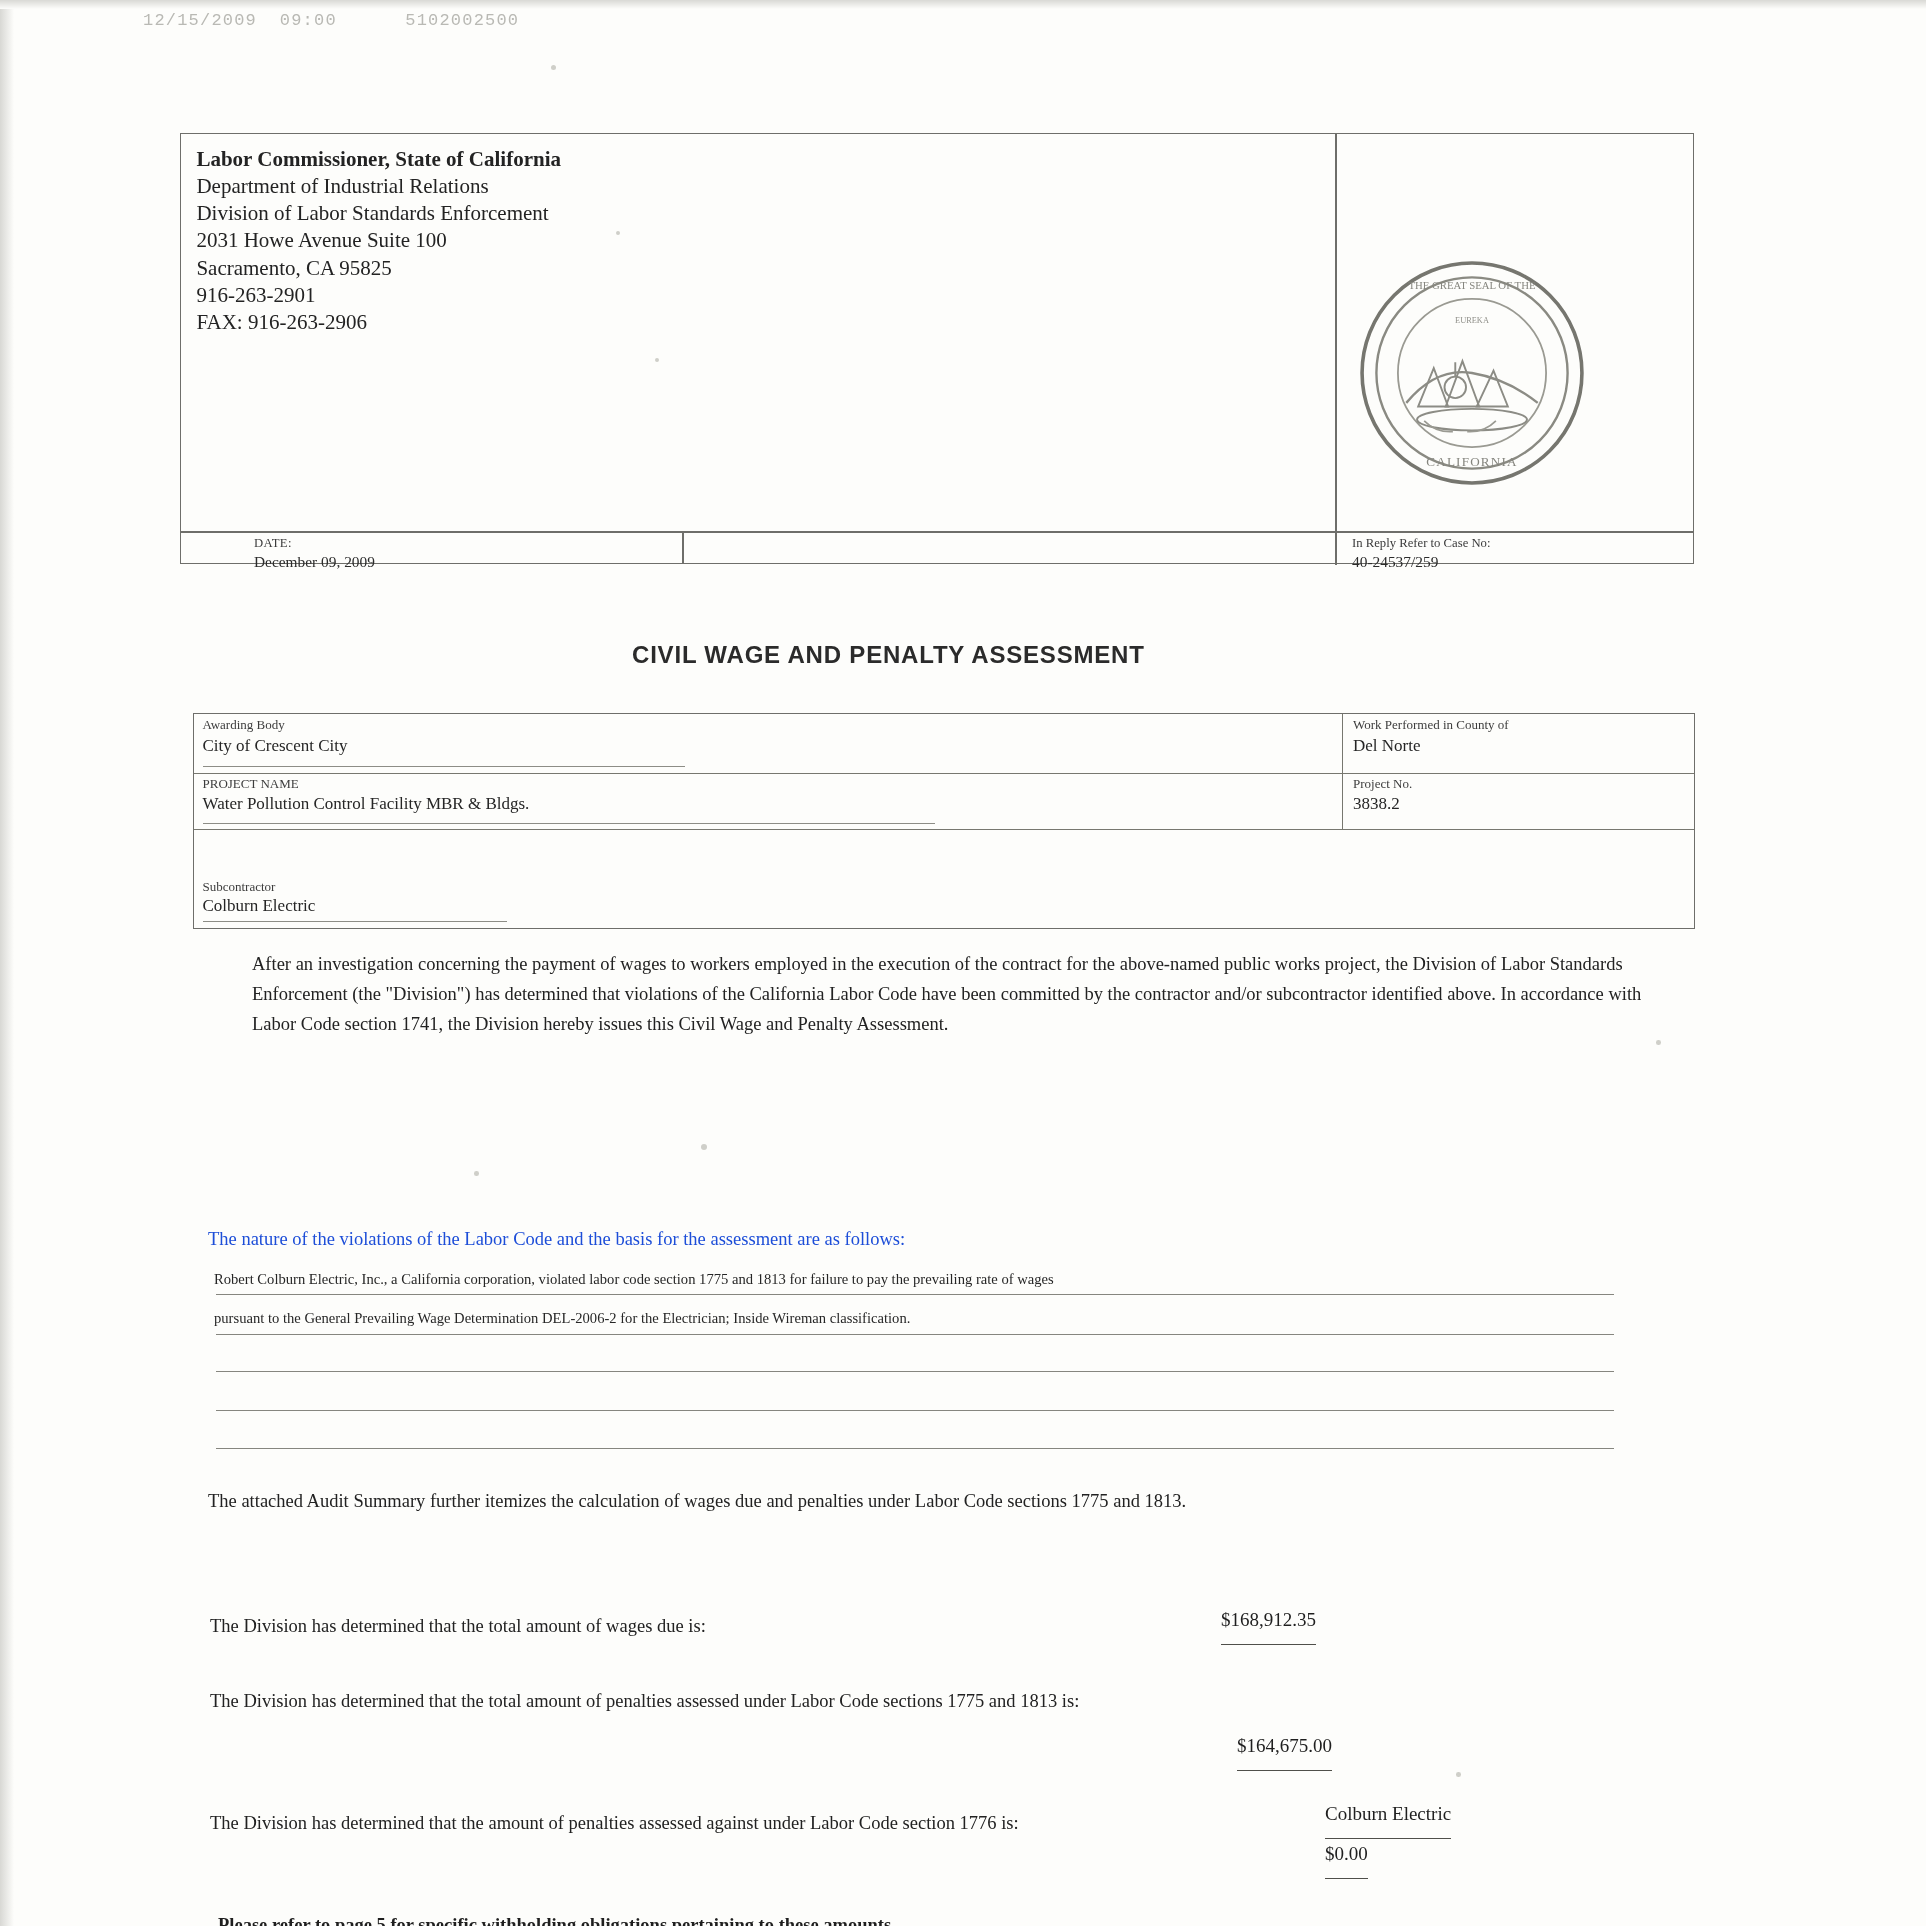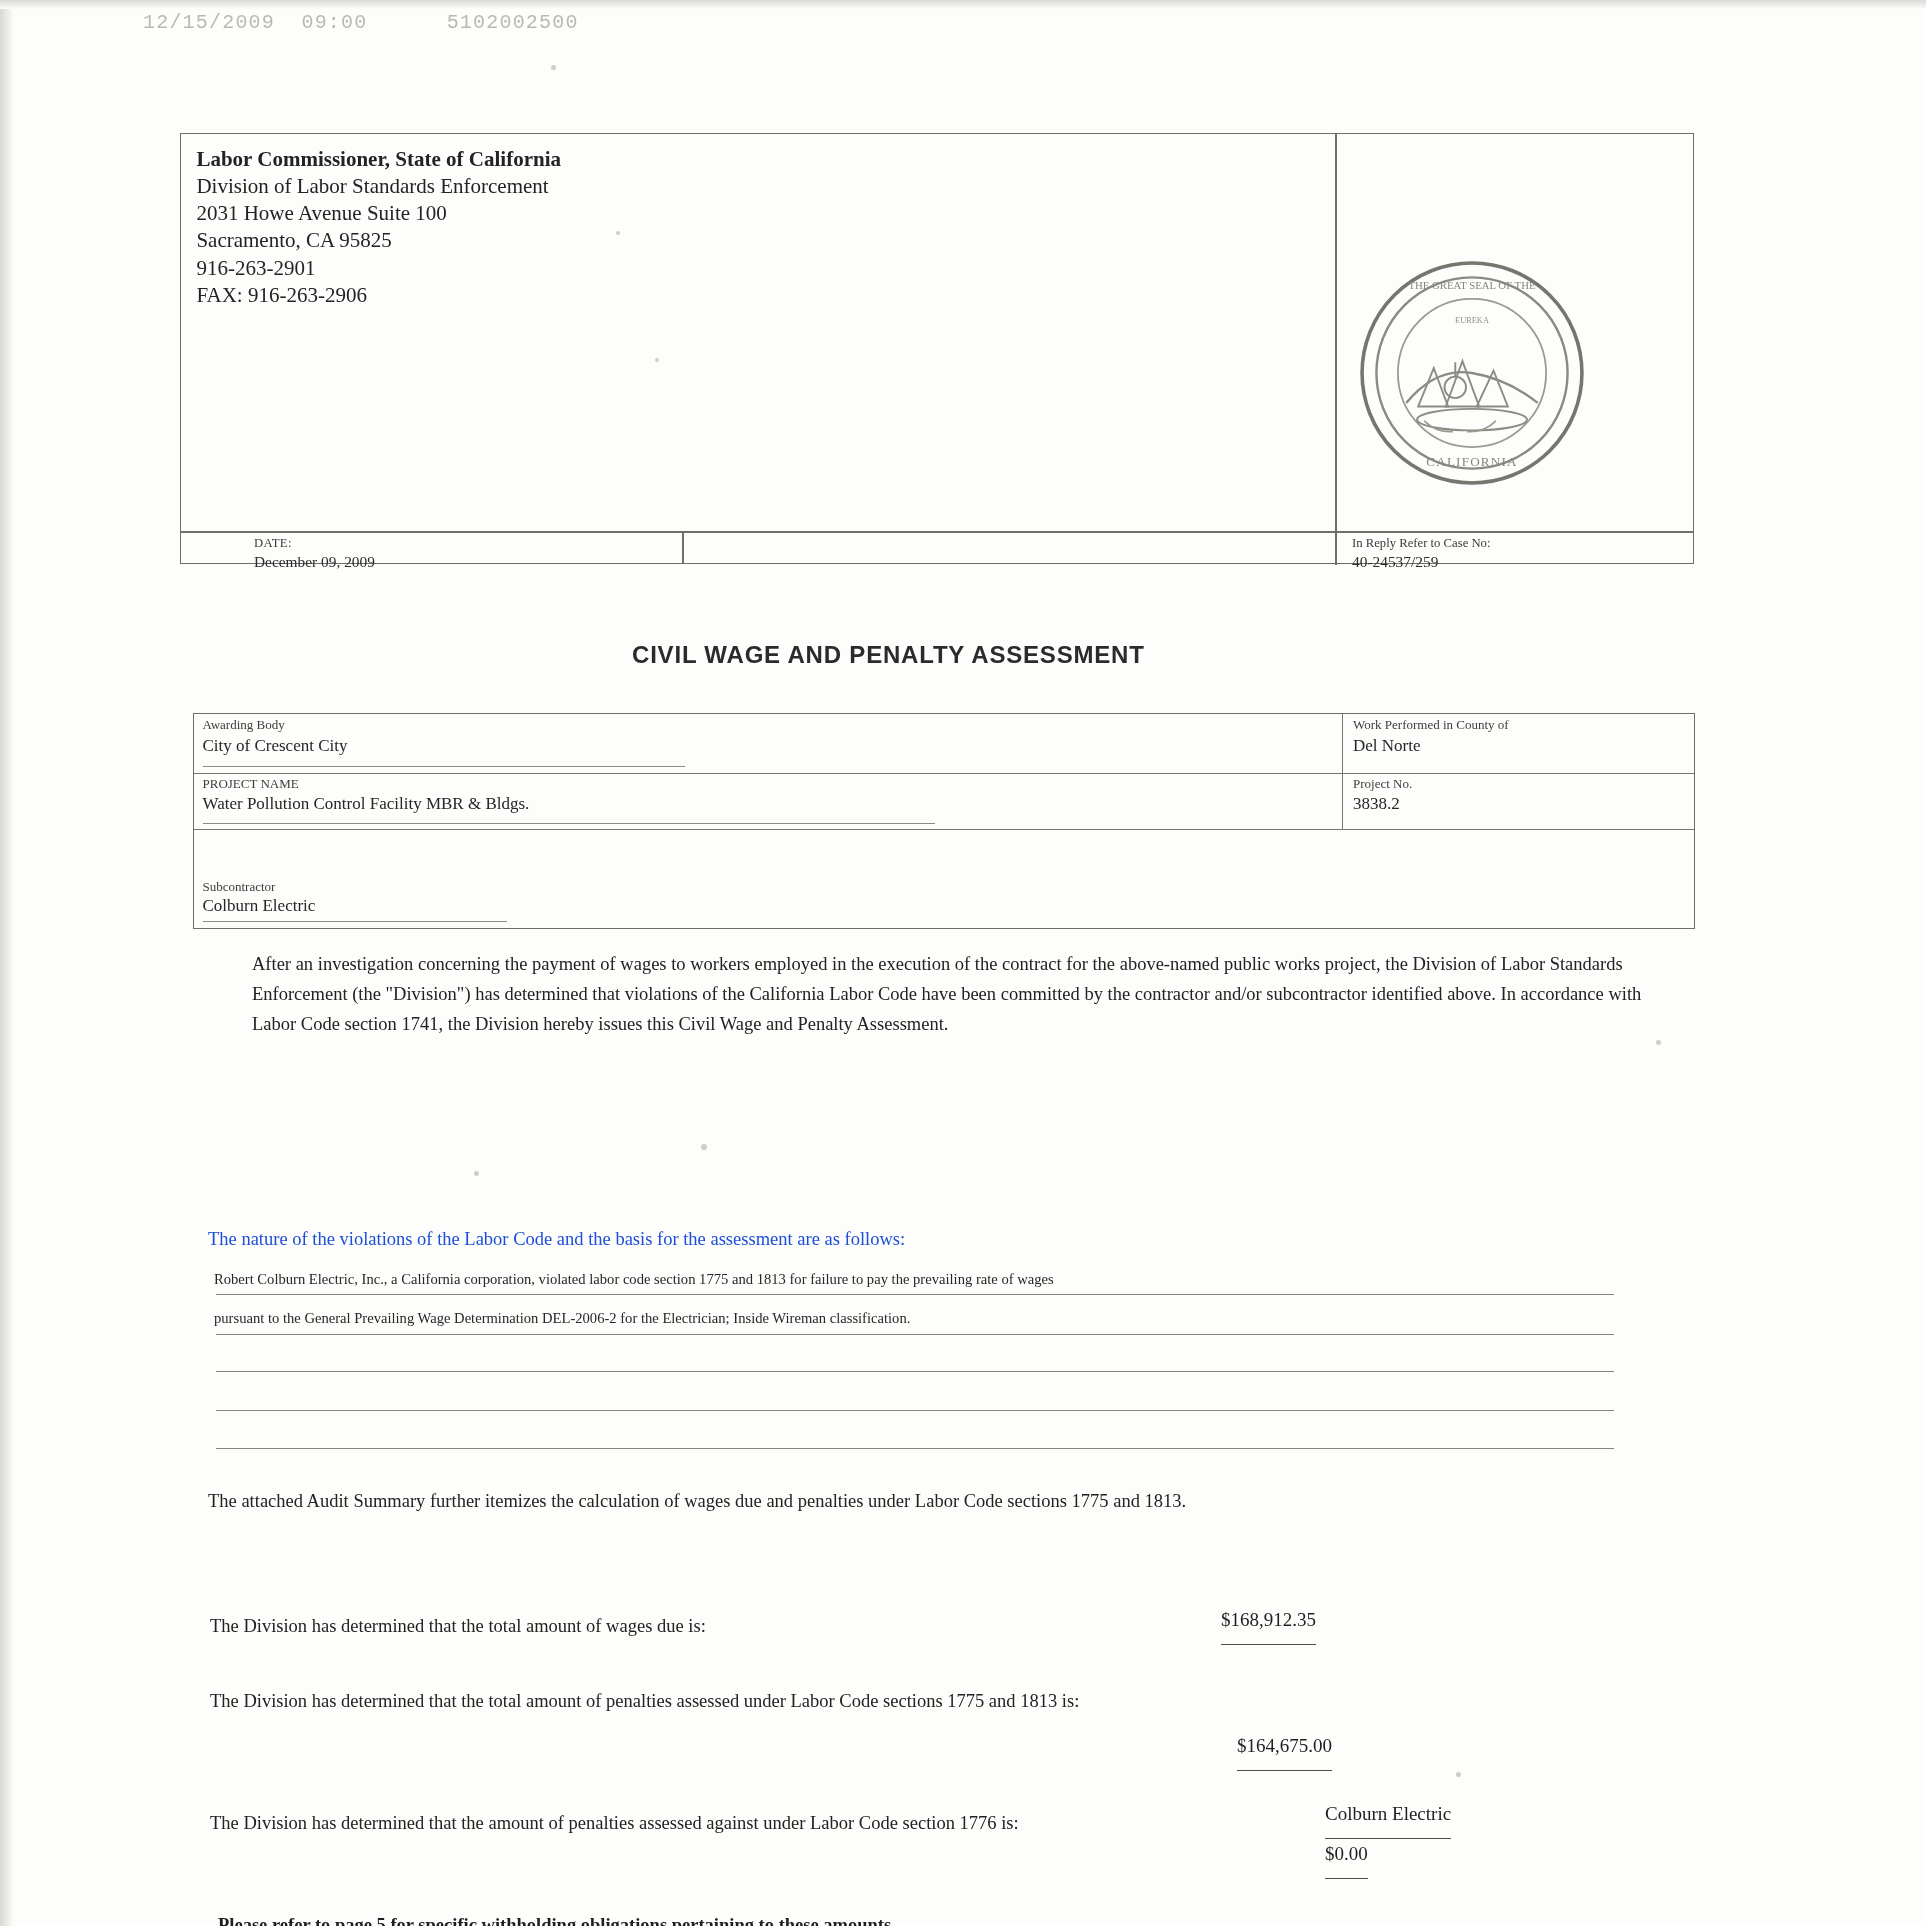--- a/index.html
+++ b/index.html
@@ -35,21 +35,21 @@
     left: 0; top: 0;
     width: 1965px; height: 8.5px;
     background: linear-gradient(to bottom, #d9d9d5, #fdfdfb);
   }
 
   
   .fax-header {
     position: absolute;
     left: 143px; top: 10.8px;
     font-family: "Liberation Mono", monospace;
-    font-size: 20px;
+    font-size: 17px;
     letter-spacing: 1.2px;
     color: #b9b9b4;
     white-space: pre;
   }
 
   
   .letterhead {
     position: absolute;
     left: 180px; top: 133px;
     width: 1514px; height: 431px;
@@ -267,20 +267,21 @@
 
 <div class="fax-header">12/15/2009  09:00      5102002500</div>
 
 <div class="letterhead">
   <div class="letterhead-divider-v"></div>
   <div class="letterhead-divider-h"></div>
   <div class="letterhead-divider-h2"></div>
 
   <div class="agency-lines">
     <div class="bold">Labor Commissioner, State of California</div>
+    <div>Department of Industrial Relations</div>
     <div>Division of Labor Standards Enforcement</div>
     <div>2031 Howe Avenue    Suite 100</div>
     <div>Sacramento, CA 95825</div>
     <div>916-263-2901</div>
     <div>FAX:  916-263-2906</div>
   </div>
 
   <div class="seal-wrap">
     <svg width="239" height="239" viewBox="0 0 200 200">
       <circle cx="100" cy="100" r="92" fill="none" stroke="#76766f" stroke-width="3"></circle>

